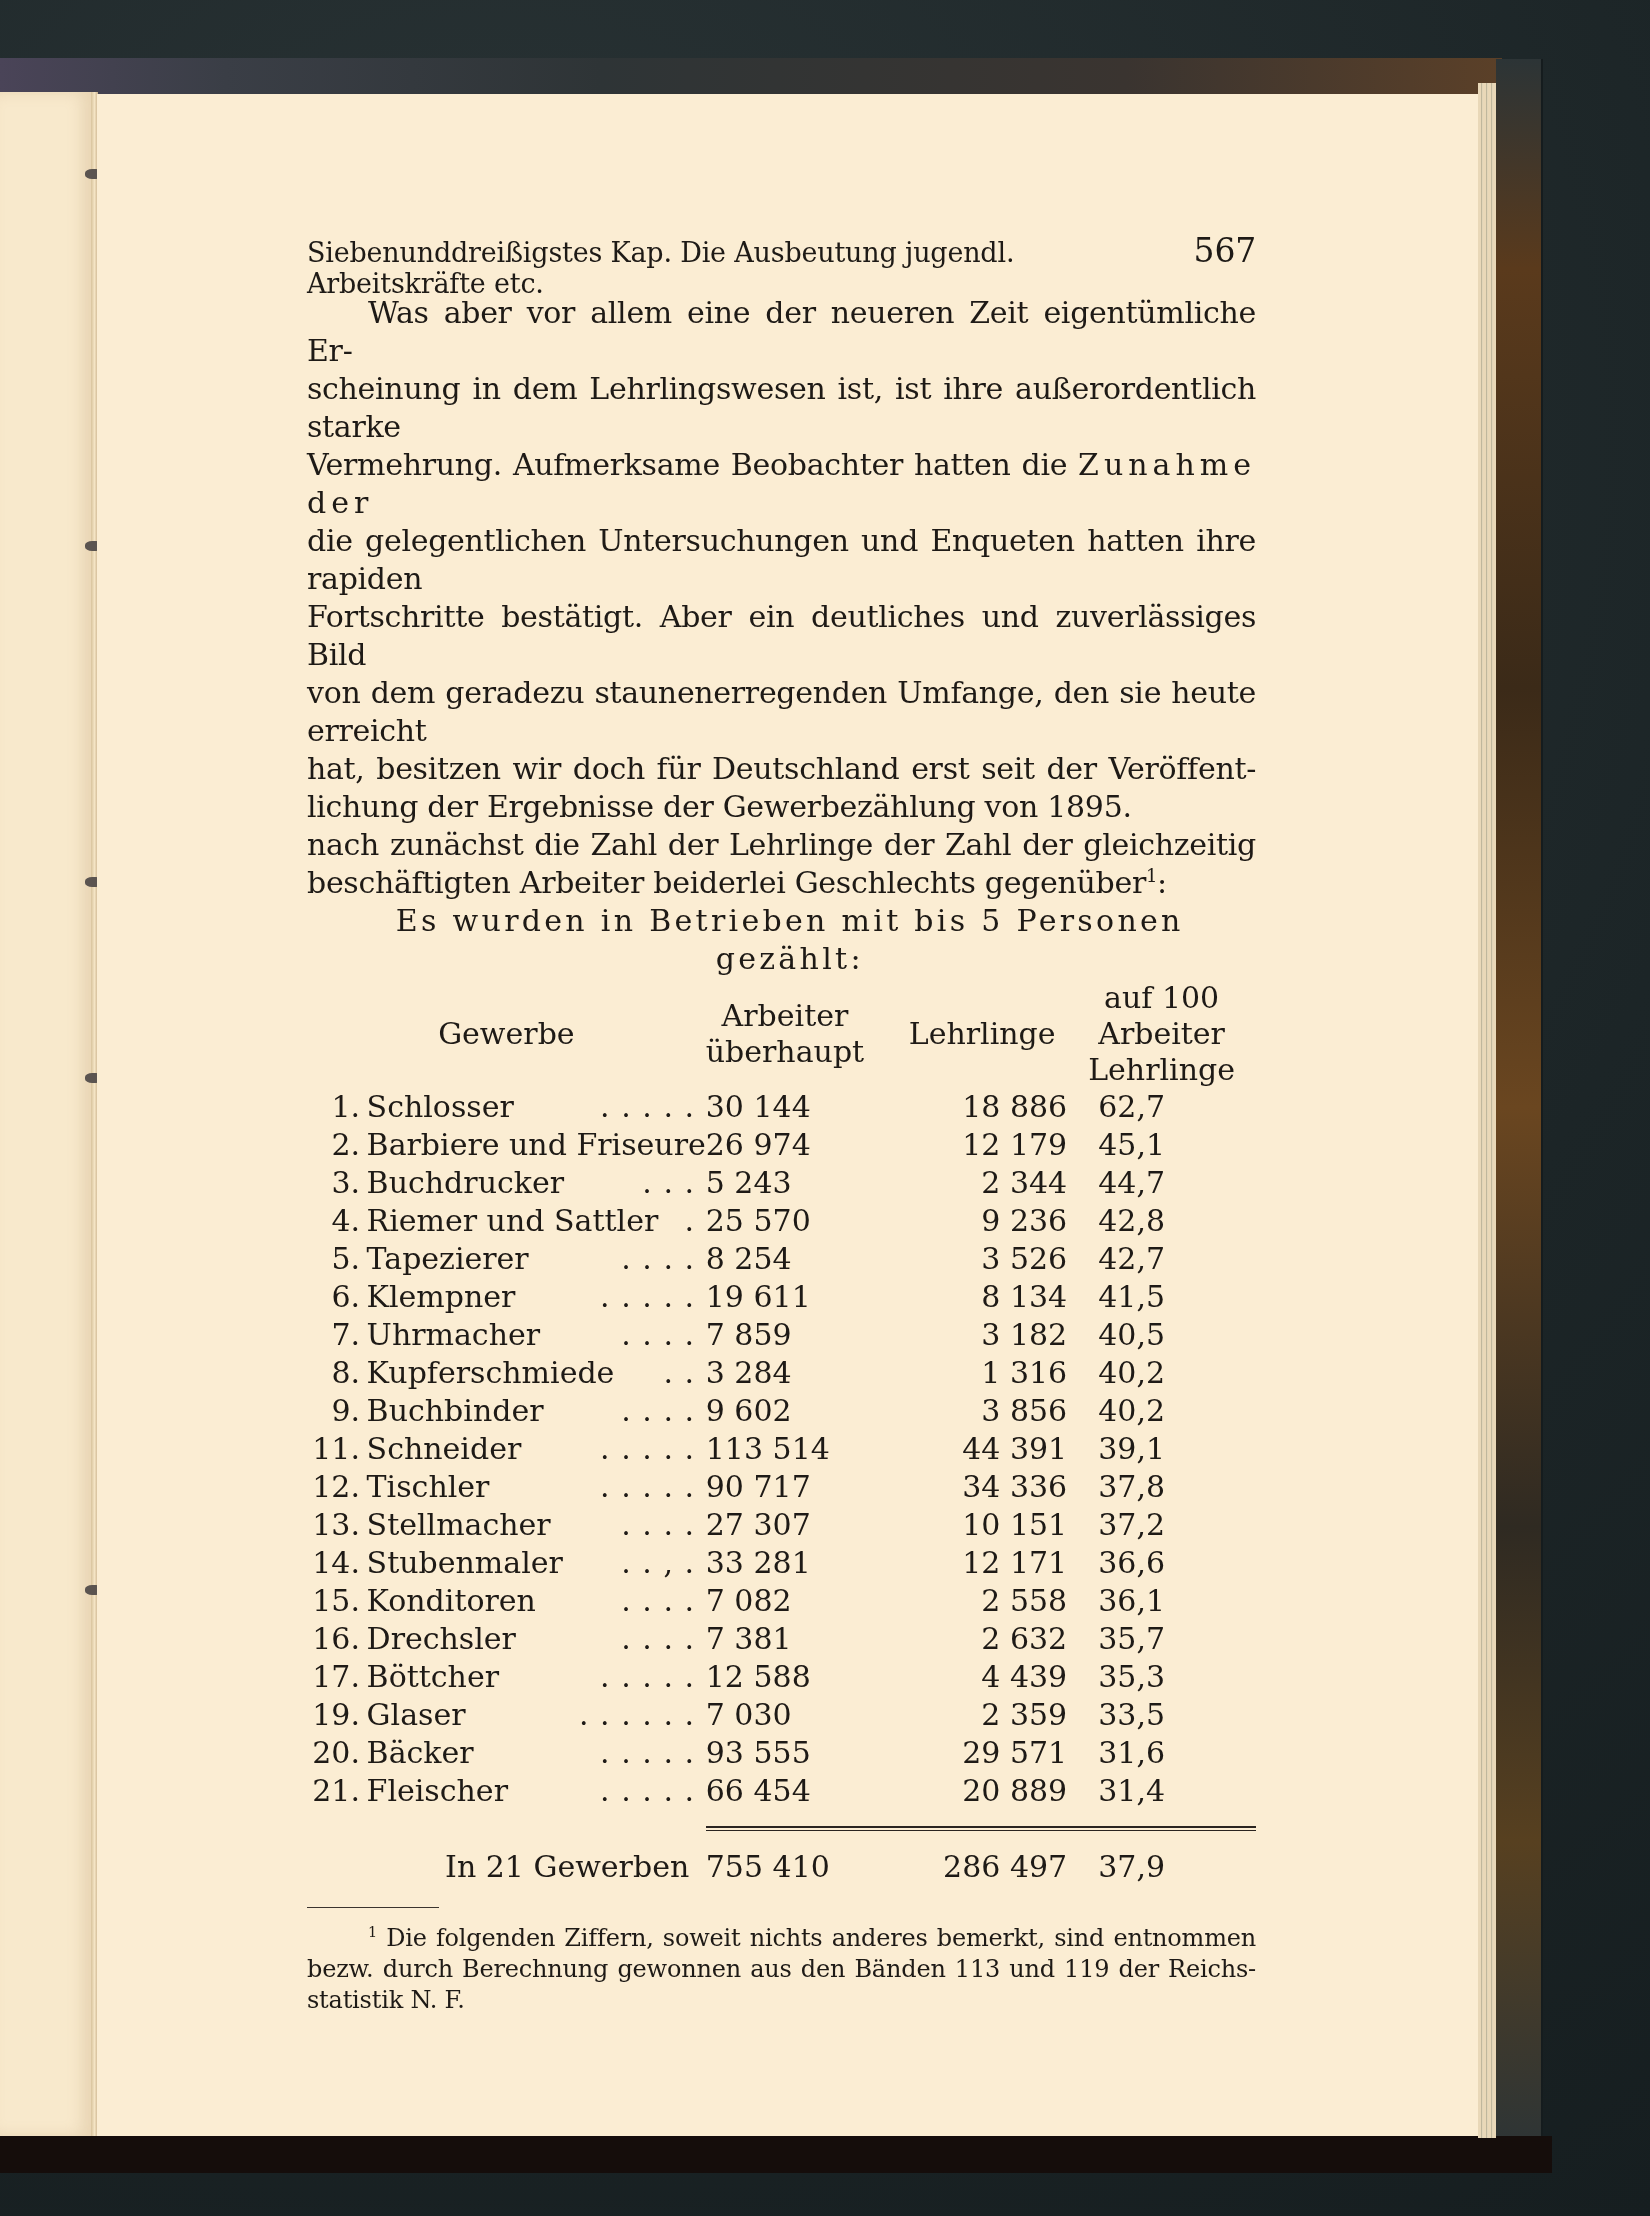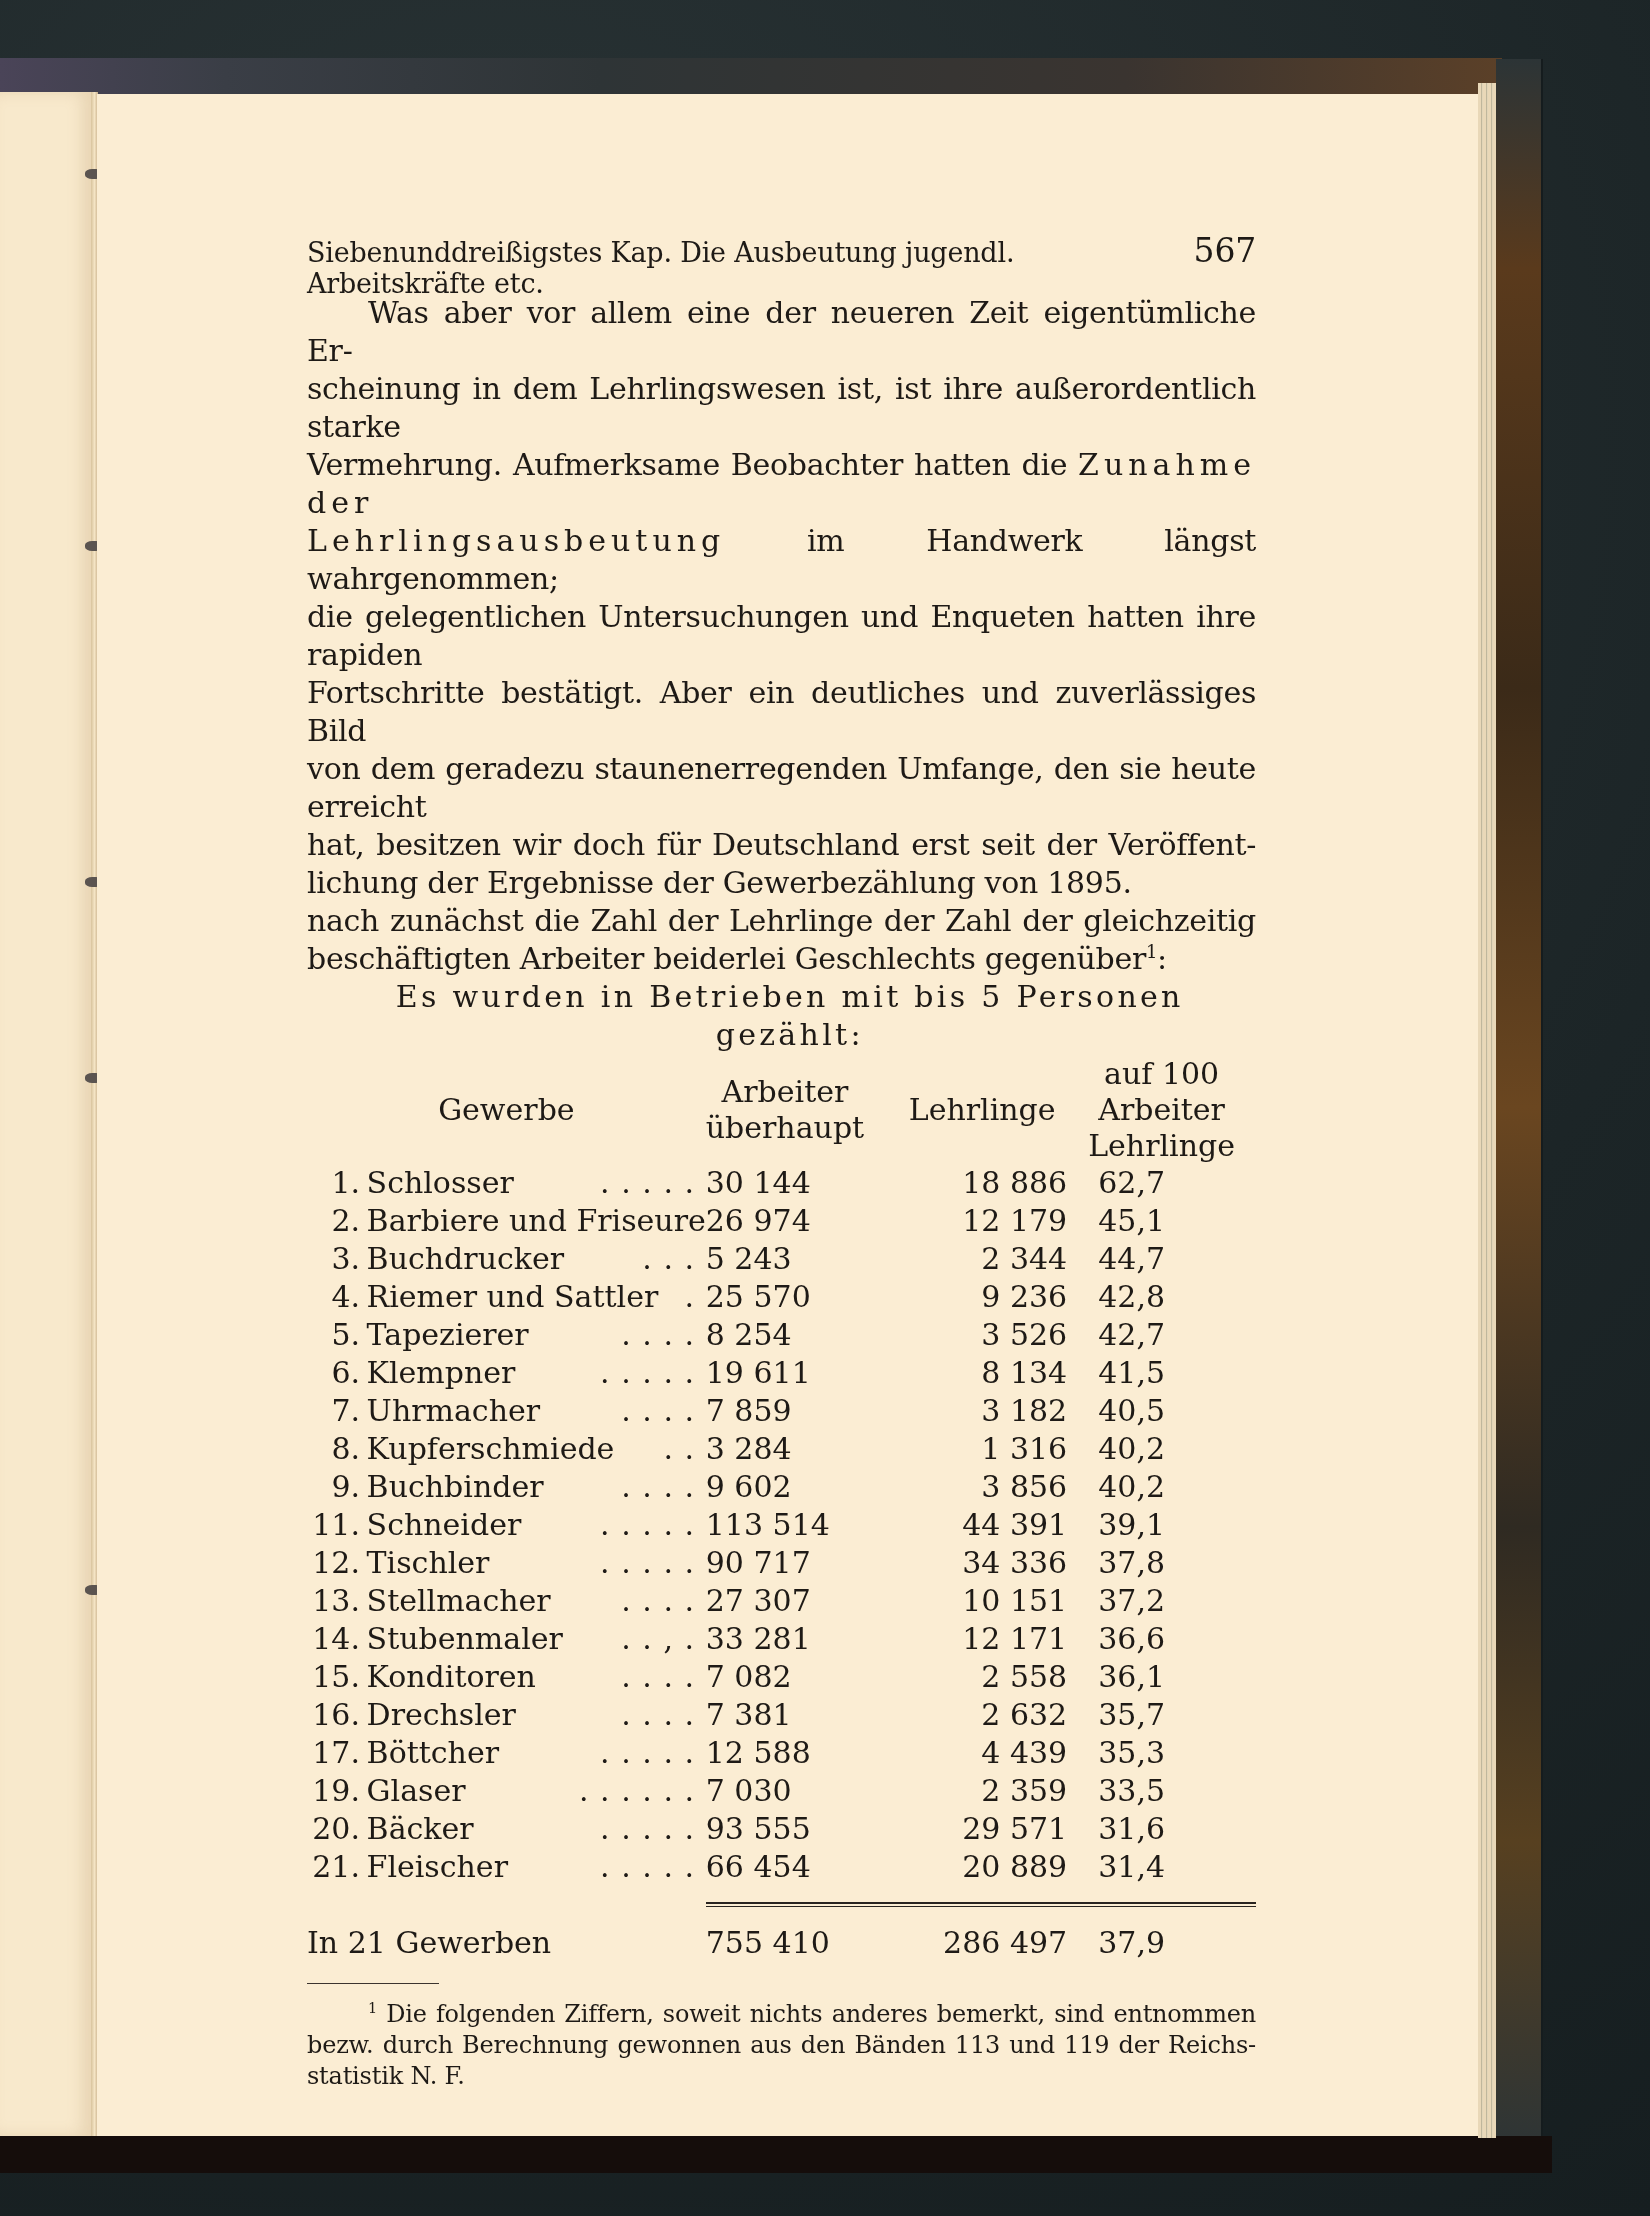--- a/index.html
+++ b/index.html
@@ -73,21 +73,21 @@
   table.data td { padding: 0; height: 38px; line-height: 38px; white-space: nowrap; }
   .c-no { width: 53px; text-align: right; padding-right: 6.6px !important; }
   .c-name { width: 312px; }
   .name-wrap { display: flex; justify-content: space-between; }
   .dots { letter-spacing: 11.6px; }
   .c-arb { width: 132px; text-align: left; }
   .c-lehr { width: 203px; text-align: right; }
   .c-ratio { text-align: right; padding-right: 91px !important; }
   .rule-row td { height: 5px; line-height: 5px; }
   .double-rule { border-top: 2.5px solid #2a2420; border-bottom: 0.8px solid #2a2420; height: 1.7px; }
-  .total-label { padding-right: 16.5px !important; }
+  .total-label { text-align: right; padding-right: 16.5px !important; }
   .fn-rule { width: 132px; border-top: 1.7px solid #3b342e; margin-top: 21.5px; }
   .footnote {
     font-size: 24px; line-height: 31px; margin-top: 15px; text-align: justify;
     letter-spacing: -0.2px;
   }
   .footnote .line { text-align-last: justify; }
   .footnote .line.left { text-align-last: left; }
   .fn-ind { padding-left: 61px; }
   sup { font-size: 60%; vertical-align: super; line-height: 0; }
   .mark {
@@ -115,21 +115,20 @@
 <div class="content">
   <div class="running-head">
     <span>Siebenunddreißigstes Kap. Die Ausbeutung jugendl. Arbeitskräfte etc.</span>
     <span class="pgnum">567</span>
   </div>
 
   <div class="para p1">
     <span class="line indent">Was aber vor allem eine der neueren Zeit eigentümliche Er-</span>
     <span class="line">scheinung in dem Lehrlingswesen ist, ist ihre außerordentlich starke</span>
     <span class="line"><span>Vermehrung. Aufmerksame Beobachter hatten die</span> <span class="spaced">Zunahme der</span></span>
-    <span class="line"><span class="spaced">Lehrlingsausbeutung</span> <span>im Handwerk längst wahrgenommen;</span></span>
     <span class="line">die gelegentlichen Untersuchungen und Enqueten hatten ihre rapiden</span>
     <span class="line">Fortschritte bestätigt. Aber ein deutliches und zuverlässiges Bild</span>
     <span class="line">von dem geradezu staunenerregenden Umfange, den sie heute erreicht</span>
     <span class="line">hat, besitzen wir doch für Deutschland erst seit der Veröffent-</span>
     <span class="line left">lichung der Ergebnisse der Gewerbezählung von 1895.</span>
   </div>
 
   <div class="para">
     <span class="line">nach zunächst die Zahl der Lehrlinge der Zahl der gleichzeitig</span>
     <span class="line left"><span>beschäftigten Arbeiter beiderlei Geschlechts gegenüber</span><sup>1</sup><span>:</span></span>

